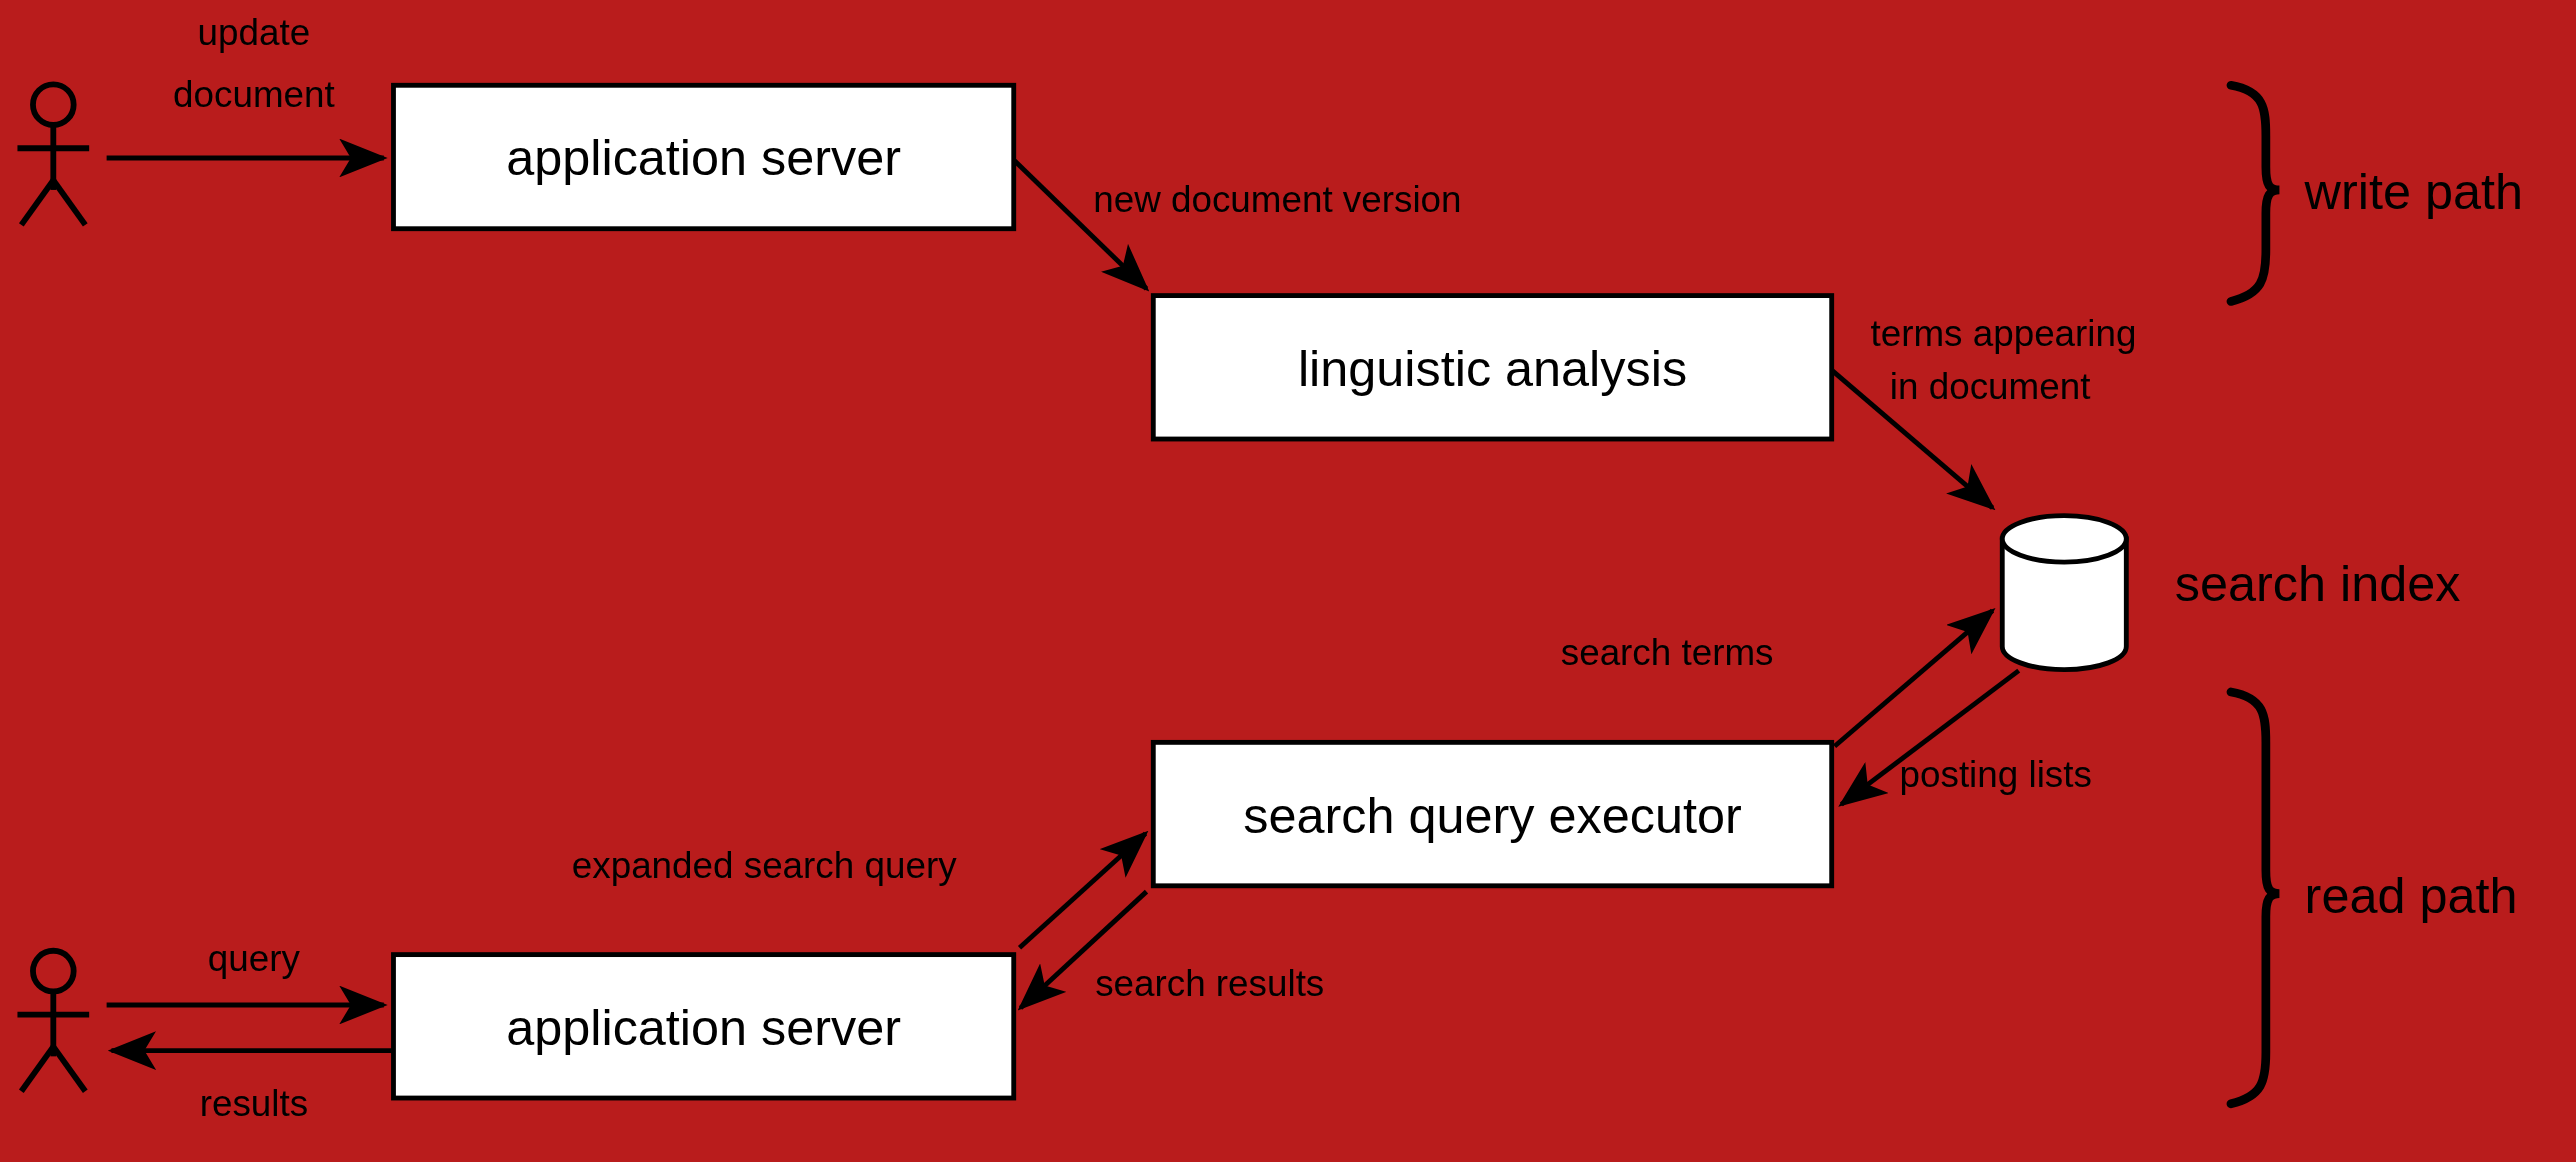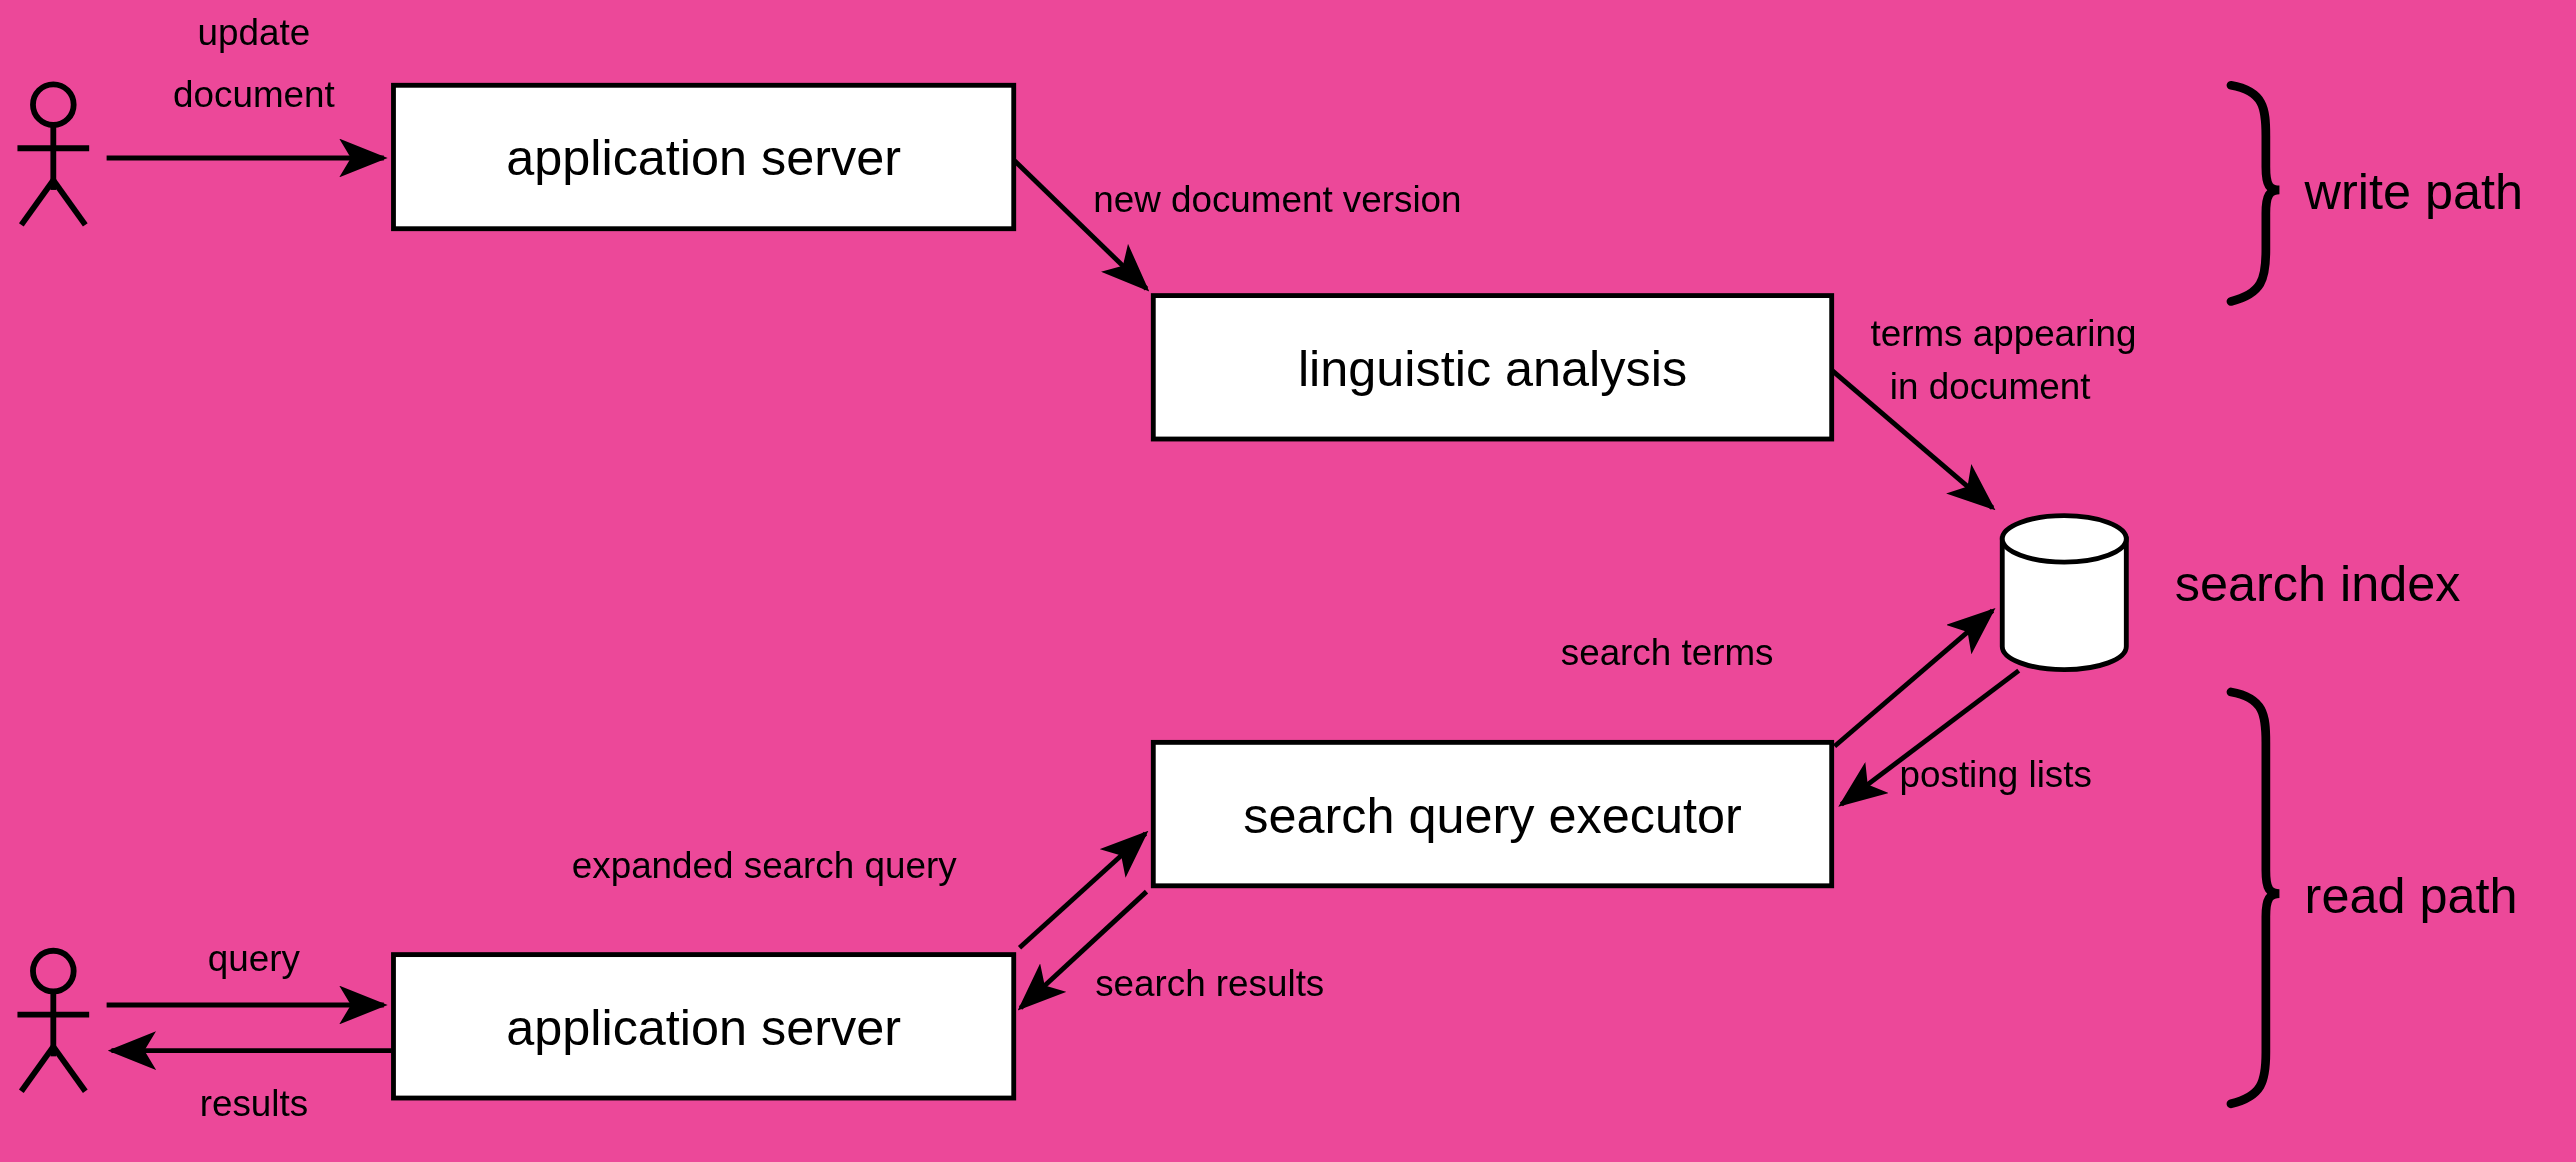--- a/index.html
+++ b/index.html
@@ -7,21 +7,21 @@
     padding: 0;
     background: #ffffff;
   }
   body {
     font-family: "Liberation Sans", sans-serif;
   }
   #canvas {
     position: relative;
     width: 2576px;
     height: 1162px;
-    background: #ec4899;
+    background: #b91c1c;
     overflow: hidden;
   }
   #diagram-svg {
     position: absolute;
     top: 0;
     left: 0;
     width: 2576px;
     height: 1162px;
   }
   .box-label {

